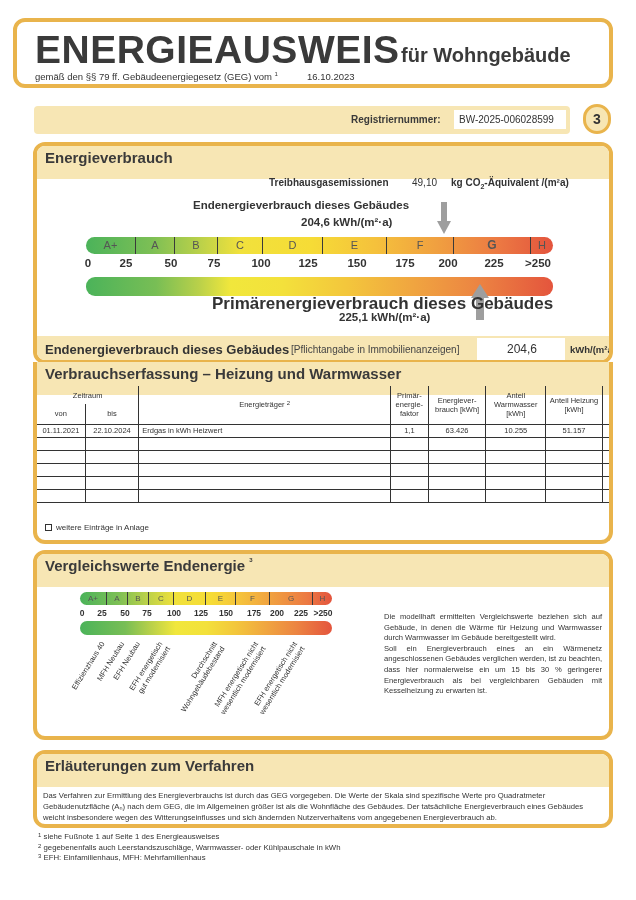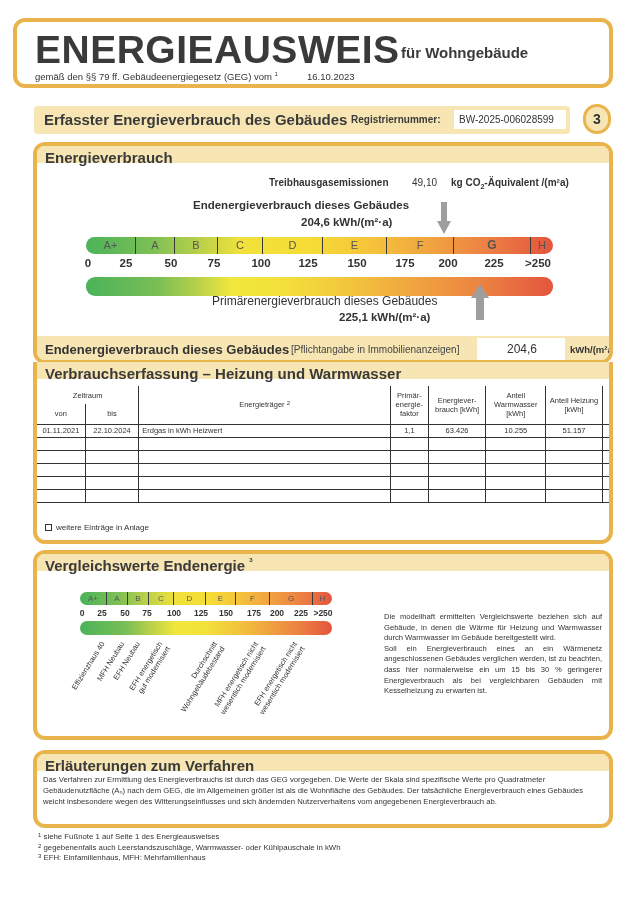--- a/index.html
+++ b/index.html
@@ -7,21 +7,21 @@
   body { font-family: "Liberation Sans", sans-serif; color: #2b2b2b; position: relative; }
 
   .abs { position: absolute; }
 
   
   .header-box {
     left: 13px; top: 18px; width: 600px; height: 70px;
     border: 4px solid #e9b44c; border-radius: 12px; background: #fff;
   }
   .title-main { left: 18px; top: 6px; font-size: 39px; font-weight: bold; color: #3a3a3a; letter-spacing: 0.5px; }
-  .title-sub { left: 384px; top: 22px; font-size: 15px; font-weight: bold; color: #3a3a3a; }
+  .title-sub { left: 384px; top: 22px; font-size: 20px; font-weight: bold; color: #3a3a3a; }
   .title-legal { left: 18px; top: 49px; font-size: 9.5px; color: #333; }
   .title-date { left: 290px; top: 49px; font-size: 9.5px; color: #333; }
 
   
   .page-bar {
     left: 34px; top: 106px; width: 536px; height: 28px;
     background: #f7e6b4; border-radius: 4px;
   }
   .page-bar-title { left: 10px; top: 5px; font-size: 15px; font-weight: bold; color: #3a3a3a; }
   .reg-label { left: 317px; top: 8px; font-size: 10px; font-weight: bold; color: #3a3a3a; }
@@ -31,21 +31,21 @@
     border: 3px solid #e9b44c; border-radius: 14px; background: #f7e6b4;
     font-size: 14px; font-weight: bold; text-align: center; line-height: 24px; color: #333;
   }
 
   
   .section {
     border: 4px solid #e9b44c; border-radius: 12px; background: #fff; overflow: hidden;
   }
   .section-head {
     background: #f7e6b4; font-size: 15px; font-weight: bold; color: #3a3a3a;
-    padding: 3px 8px; height: 17px;
+    padding: 3px 8px; height: 33px;
   }
 
   
   .sec-ev { left: 33px; top: 142px; width: 580px; height: 222px; }
 
   .ghg-label { left: 232px; top: 31px; font-size: 10px; font-weight: bold; color: #333; }
   .ghg-value { left: 375px; top: 31px; font-size: 10px; color: #333; }
   .ghg-unit { left: 414px; top: 31px; font-size: 10px; font-weight: bold; color: #333; }
 
   .end-label { left: 156px; top: 53px; font-size: 11.5px; font-weight: bold; color: #333; }
@@ -65,21 +65,21 @@
   .scale-class.last { border-right: none; }
   .scale-class.bold { font-weight: bold; font-size: 12px; }
 
   .tick { position: absolute; font-size: 11.5px; font-weight: bold; color: #333; transform: translateX(-50%); }
 
   .gradient-bar {
     left: 49px; top: 131px; width: 467px; height: 19px; border-radius: 9px;
     background: linear-gradient(to right, #4bb35a 0%, #78be55 15%, #b8d04a 24%, #f1e73c 31%, #f3e13b 42%, #f3c63c 56%, #f0a540 70%, #ec8442 84%, #e4553d 100%);
   }
   .arrow-up { left: 434px; top: 138px; width: 18px; height: 36px; }
-  .prim-label { left: 175px; top: 148px; font-size: 12px; font-weight: normal; color: #333; }
+  .prim-label { left: 175px; top: 148px; font-size: 17px; font-weight: bold; color: #333; }
   .prim-value { left: 302px; top: 165px; font-size: 11.5px; font-weight: bold; color: #333; }
 
   .end-bar {
     left: 0; top: 190px; width: 580px; height: 28px; background: #f7e6b4;
   }
   .end-bar-title { left: 8px; top: 6px; font-size: 13px; font-weight: bold; color: #333; }
   .end-bar-note { left: 254px; top: 8px; font-size: 10px; color: #444; }
   .end-bar-valbox { left: 440px; top: 2px; width: 88px; height: 24px; background: #fff; }
   .end-bar-value { left: 470px; top: 6px; font-size: 12px; color: #333; }
   .end-bar-unit { left: 533px; top: 8px; font-size: 9.5px; font-weight: bold; color: #333; }
@@ -131,21 +131,20 @@
   <div class="abs title-main">ENERGIEAUSWEIS</div>
   <div class="abs title-sub">für Wohngebäude</div>
   <div class="abs title-legal">
     <span>gemäß den §§ 79 ff. Gebäudeenergiegesetz (GEG) vom</span>
     <sup>1</sup>
   </div>
   <div class="abs title-date">16.10.2023</div>
 </div>
 
 <div class="abs page-bar">
-  <div class="abs page-bar-title">Erfasster Energieverbrauch des Gebäudes</div>
   <div class="abs reg-label">Registriernummer:</div>
   <div class="abs reg-value">BW-2025-006028599</div>
 </div>
 <div class="abs page-num">3</div>
 
 <div class="abs section sec-ev">
   <div class="section-head">Energieverbrauch</div>
 
   <div class="abs ghg-label">Treibhausgasemissionen</div>
   <div class="abs ghg-value">49,10</div>

